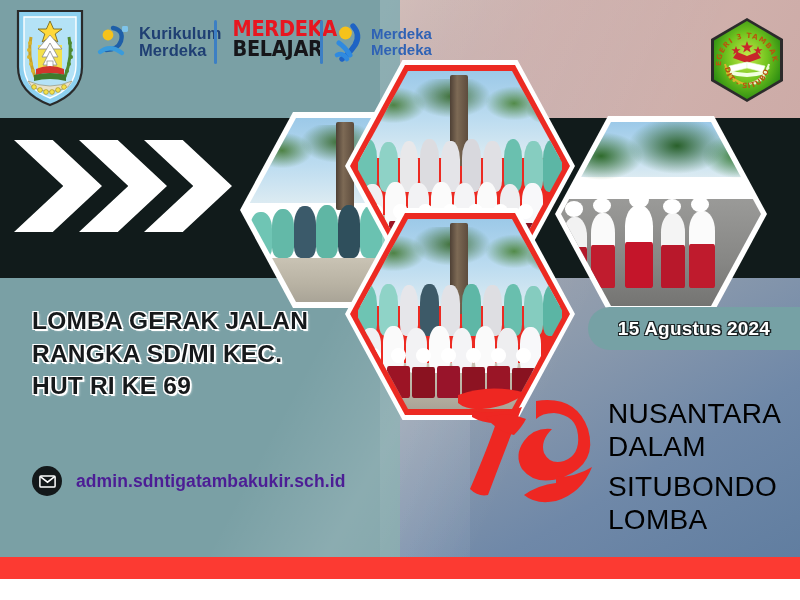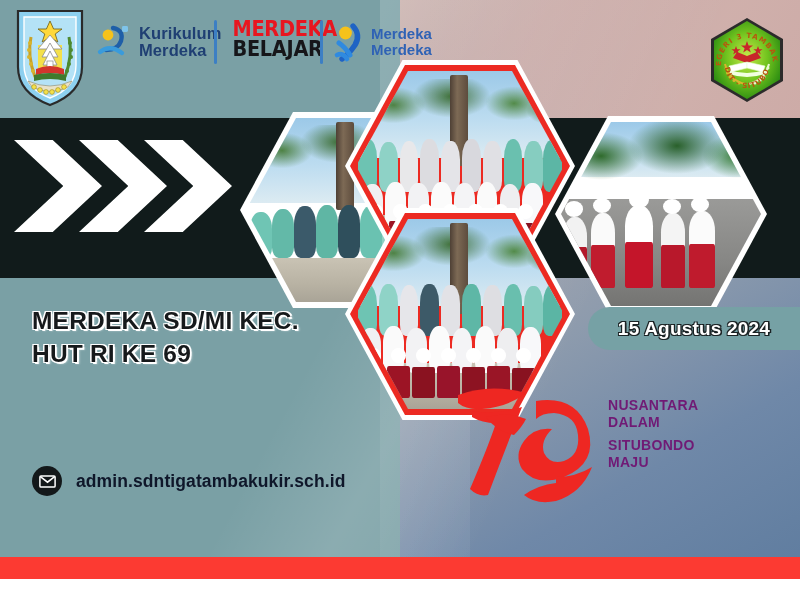--- a/index.html
+++ b/index.html
@@ -120,36 +120,36 @@
       1.6px 1.6px 0 #ffffff, -1.2px 1.2px 0 #ffffff,
       1.6px -1.2px 0 #ffffff, -1.2px -1.2px 0 #ffffff,
       2.4px 2.4px 2px rgba(255,255,255,.5);
   }
   .title div{white-space:nowrap;}
 
   .contact{position:absolute;left:32px;top:462px;width:400px;}
   .crow{display:flex;align-items:center;gap:14px;height:38px;margin-bottom:6px;}
   .cico{width:30px;height:30px;border-radius:50%;background:#13181a;
          display:flex;align-items:center;justify-content:center;flex:0 0 auto;}
-  .ctxt{font-size:17.5px;font-weight:bold;color:#0f172a;letter-spacing:.1px;}
+  .ctxt{font-size:17.5px;font-weight:bold;color:#4c1d95;letter-spacing:.1px;}
 
   .datepill{
     position:absolute;left:588px;top:307px;width:212px;height:43px;
     background:#76a1a5;border-radius:22px 0 0 22px;
     display:flex;align-items:center;justify-content:center;
   }
   .datepill span{
     font-size:19px;font-weight:bold;color:#ffffff;letter-spacing:.2px;
     text-shadow:1.4px 1.4px 0 #1b2224,-1px 1px 0 #1b2224,1.4px -1px 0 #1b2224,-1px -1px 0 #1b2224;
   }
 
   .hut{position:absolute;left:452px;top:385px;width:340px;height:120px;}
   .hut .num{position:absolute;left:0;top:0;width:150px;height:118px;}
-  .hut .tag{position:absolute;left:156px;top:12px;font-size:14px;font-weight:bold;
-            line-height:1.18;color:#701a75;letter-spacing:.3px;}
+  .hut .tag{position:absolute;left:156px;top:12px;font-size:28px;font-weight:normal;
+            line-height:1.18;color:#000000;letter-spacing:.3px;}
   .hut .tag .g2{margin-top:7px;}
 </style>
 </head>
 <body>
 
 <div id="poster">
 
   <div class="bg-base"></div>
   <div class="bg-right-blue"></div>
   <div class="bg-topright-pink"></div>
@@ -451,21 +451,22 @@
             <div class="p" style="left:53%;top:0;width:7%;height:80%;background:#fff;border-radius:50%;"></div>
             <div class="p" style="left:65%;top:0;width:7%;height:80%;background:#fff;border-radius:50%;"></div>
             <div class="p" style="left:77%;top:0;width:7%;height:80%;background:#fff;border-radius:50%;"></div>
           </div>
         </div>
       </div>
     </div>
   </div>
 
   <div class="title">
-    <div>MERDEKA SD/MI KEC.</div>
+    <div>LOMBA GERAK JALAN</div>
+    <div>RANGKA SD/MI KEC.</div>
     <div>HUT RI KE 69</div>
   </div>
 
   <div class="datepill">
     <span>15 Agustus 2024</span>
   </div>
 
   <div class="contact">
     <div class="crow">
       <div class="cico">
@@ -491,21 +492,21 @@
         <path d="M62 50 Q44 46 34 32 Q56 26 74 34 Q70 42 62 50 Z"></path>
       </g>
     </svg>
     <div class="tag">
       <div class="g1">
         <div>NUSANTARA</div>
         <div>DALAM</div>
       </div>
       <div class="g2">
         <div>SITUBONDO</div>
-        <div>MAJU</div>
+        <div>LOMBA</div>
       </div>
     </div>
   </div>
 
   <div class="band-red"></div>
   <div class="band-white"></div>
 
 </div>
 
 </body></html>

